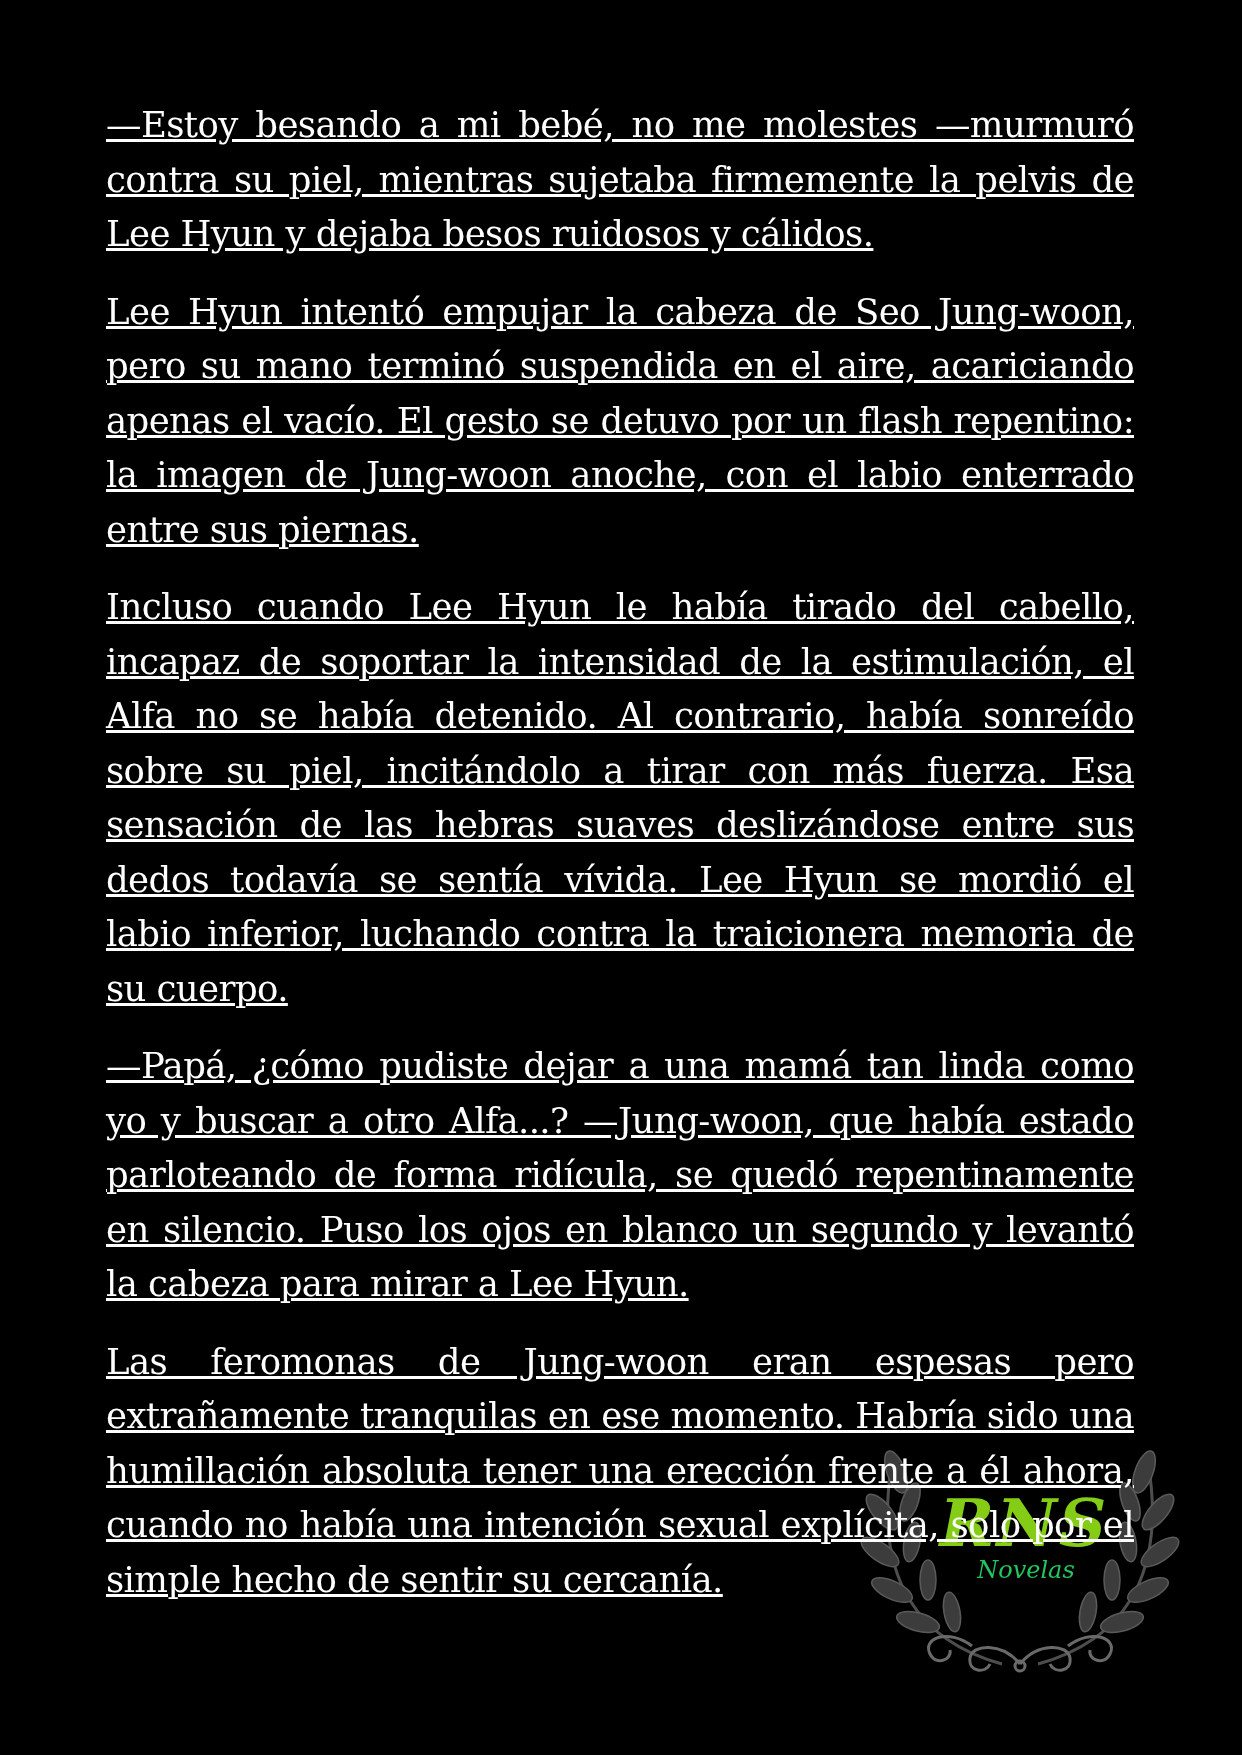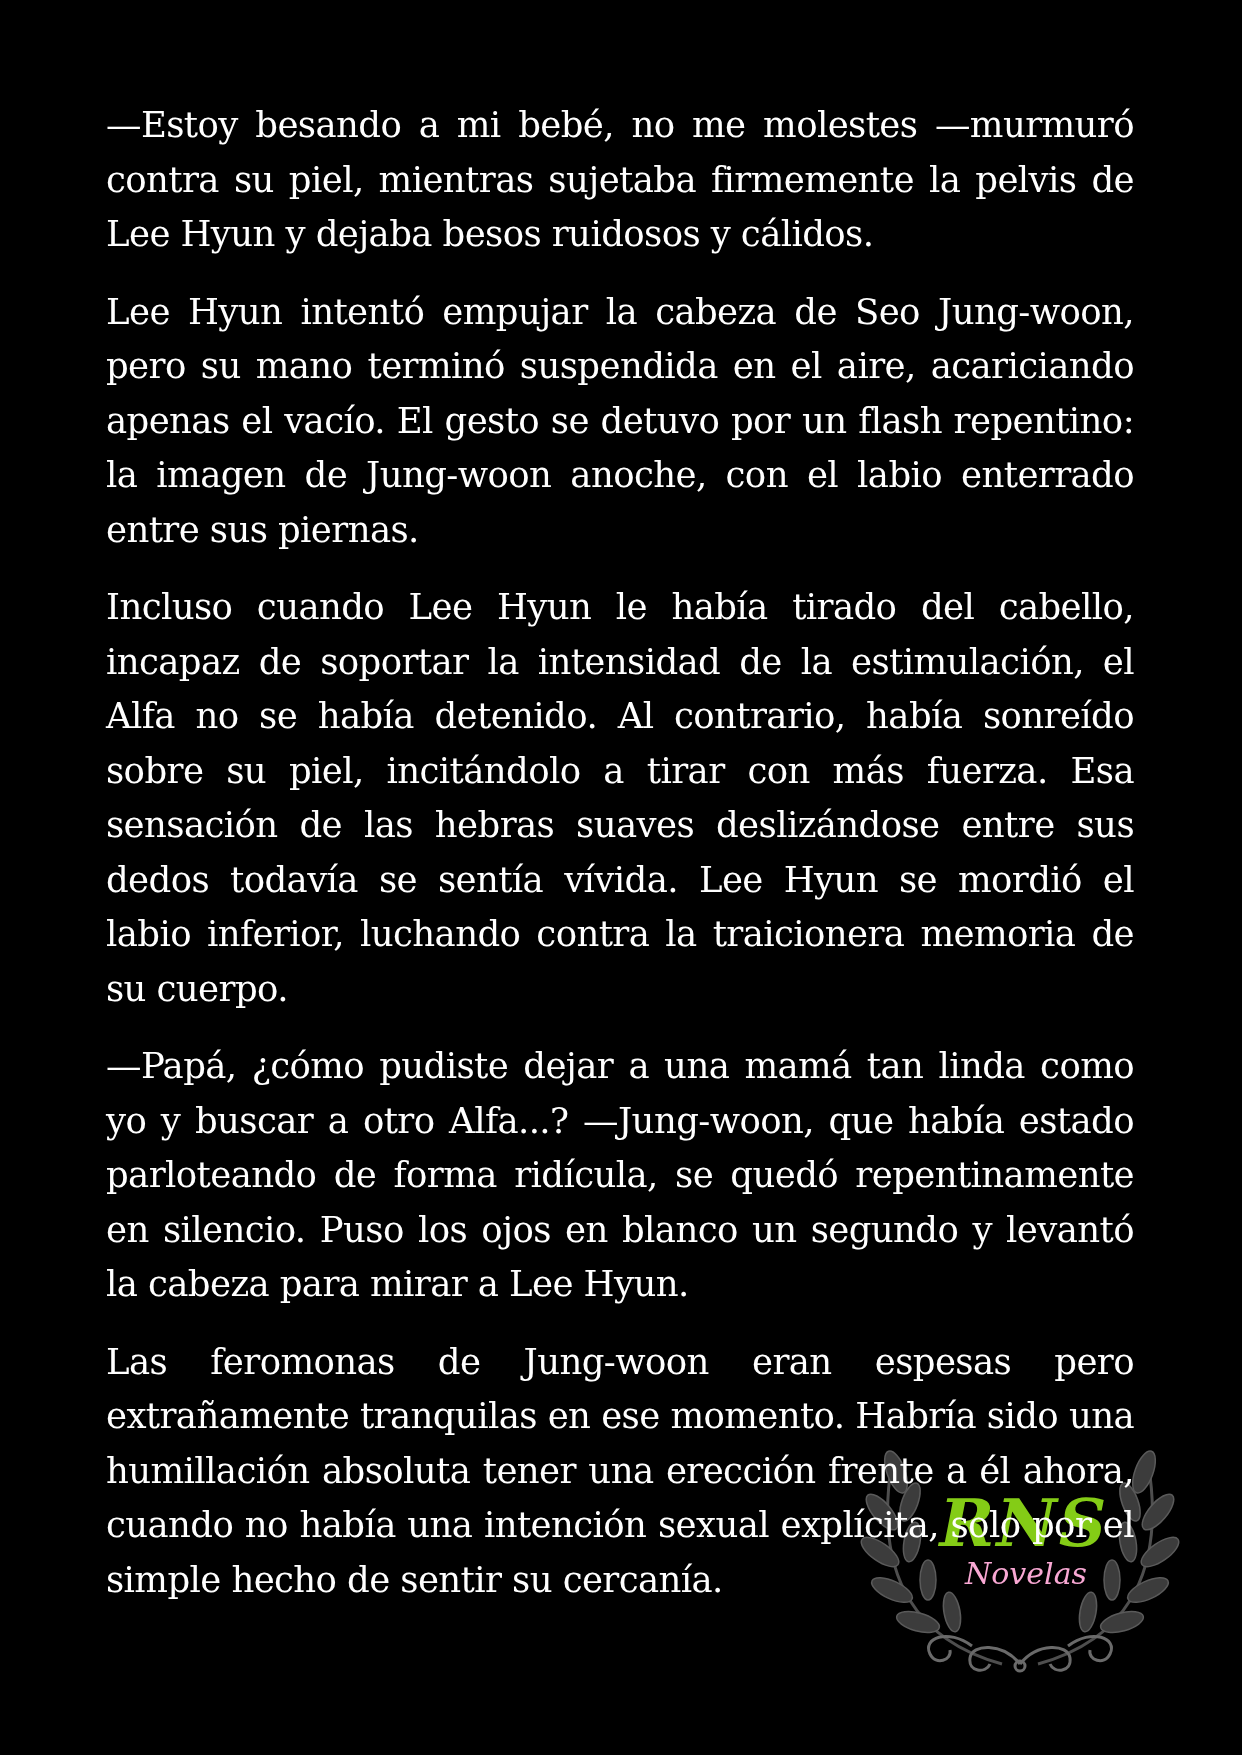--- a/index.html
+++ b/index.html
@@ -26,20 +26,21 @@
       letter-spacing: -0.6px;
       word-spacing: 0px;
       text-align: justify;
       position: absolute;
       z-index: 2;
     }
     .para {
       margin: 0 0 23px 0;
       text-align: justify;
       text-align-last: left;
+      text-decoration: underline;
     }
     .watermark {
       position: absolute;
       left: 852px;
       top: 1432px;
       width: 336px;
       height: 248px;
       z-index: 1;
       pointer-events: none;
     }
@@ -54,22 +55,22 @@
     }
     .wm-brand {
       top: 52px;
       font-size: 66px;
       font-weight: bold;
       letter-spacing: 2px;
       left: 4px;
     }
     .wm-sub {
       top: 124px;
-      font-size: 30px;
-      color: #f9a8d4;
+      font-size: 24px;
+      color: #22c55e;
       left: 6px;
     }
   </style>
 </head>
 <body>
 
 <div class="watermark">
   <svg width="336" height="248" viewBox="0 0 336 248">
     <g fill="none" stroke="#4e4e4e" stroke-width="3">
 

